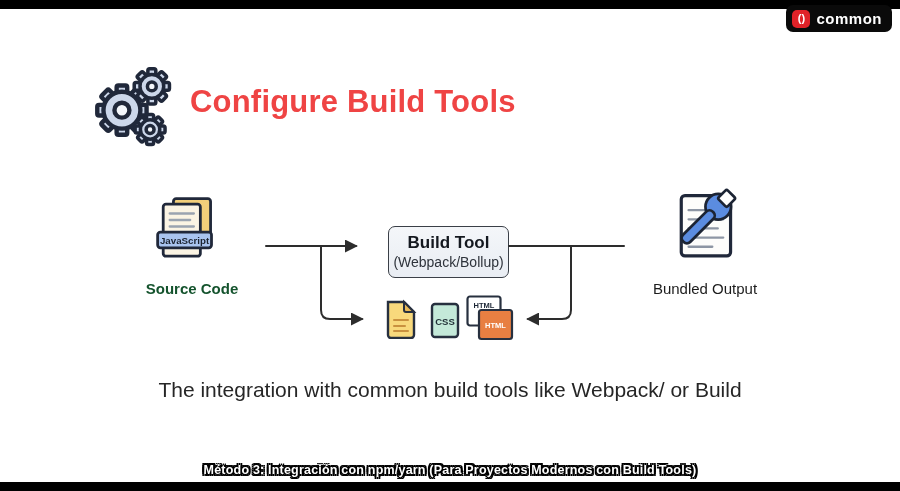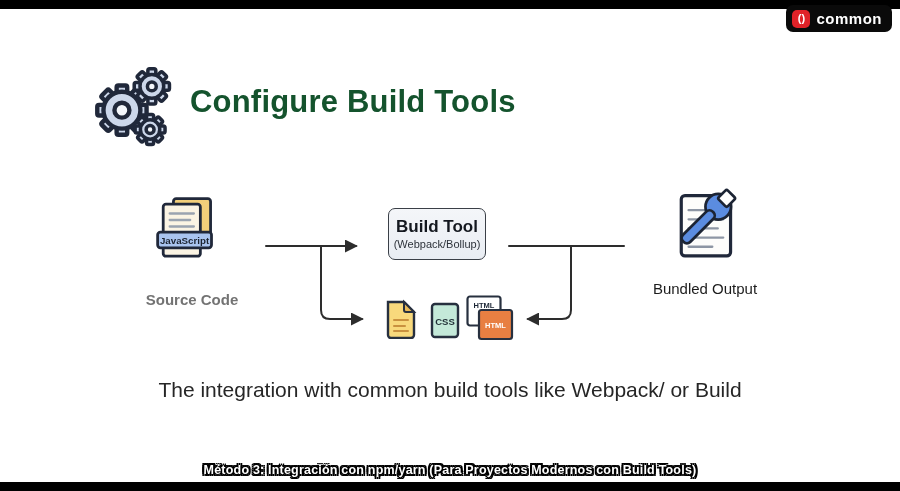--- a/index.html
+++ b/index.html
@@ -19,36 +19,36 @@
     width:18px;height:18px;background:#e02228;border-radius:5px;color:#fff;
     display:flex;align-items:center;justify-content:center;
     font-size:11px;font-weight:bold;line-height:1;
   }
   .logo-text{color:#ffffff;font-size:15px;font-weight:600;letter-spacing:.5px;}
 
   
   .gears{position:absolute;left:92px;top:60px;width:88px;height:88px;}
   .page-title{
     position:absolute;left:190px;top:84px;font-size:31px;font-weight:700;
-    color:#14532d;letter-spacing:.2px;
+    color:#ef4444;letter-spacing:.2px;
   }
 
   
   .src-icon{position:absolute;left:153px;top:194px;width:78px;height:78px;}
-  .src-label{position:absolute;left:112px;top:291px;width:160px;text-align:center;
-    font-size:15px;font-weight:700;color:#737373;}
+  .src-label{position:absolute;left:112px;top:280px;width:160px;text-align:center;
+    font-size:15px;font-weight:700;color:#14532d;}
   .build-box{
-    position:absolute;left:388px;top:208px;width:98px;height:52px;
+    position:absolute;left:388px;top:226px;width:121px;height:52px;
     border:1.6px solid #3a3f47;border-radius:7px;
     background:linear-gradient(180deg,#f4f6f9,#e9edf3);
     display:flex;flex-direction:column;align-items:center;justify-content:center;
     box-sizing:border-box;
   }
   .build-title{font-size:17px;font-weight:700;color:#14181f;line-height:1.05;}
-  .build-sub{font-size:11px;color:#2e333b;margin-top:2px;}
+  .build-sub{font-size:14px;color:#2e333b;margin-top:2px;}
   .out-icon{position:absolute;left:663px;top:180px;width:84px;height:86px;}
   .out-label{position:absolute;left:625px;top:280px;width:160px;text-align:center;
     font-size:15px;font-weight:400;color:#1c1c1c;}
 
   .file-js{position:absolute;left:385px;top:299px;width:32px;height:40px;}
   .file-css{position:absolute;left:430px;top:302px;width:30px;height:37px;}
   .file-html{position:absolute;left:466px;top:295px;width:48px;height:47px;}
 
   .arrows{position:absolute;left:0;top:0;width:900px;height:491px;pointer-events:none;}
 

